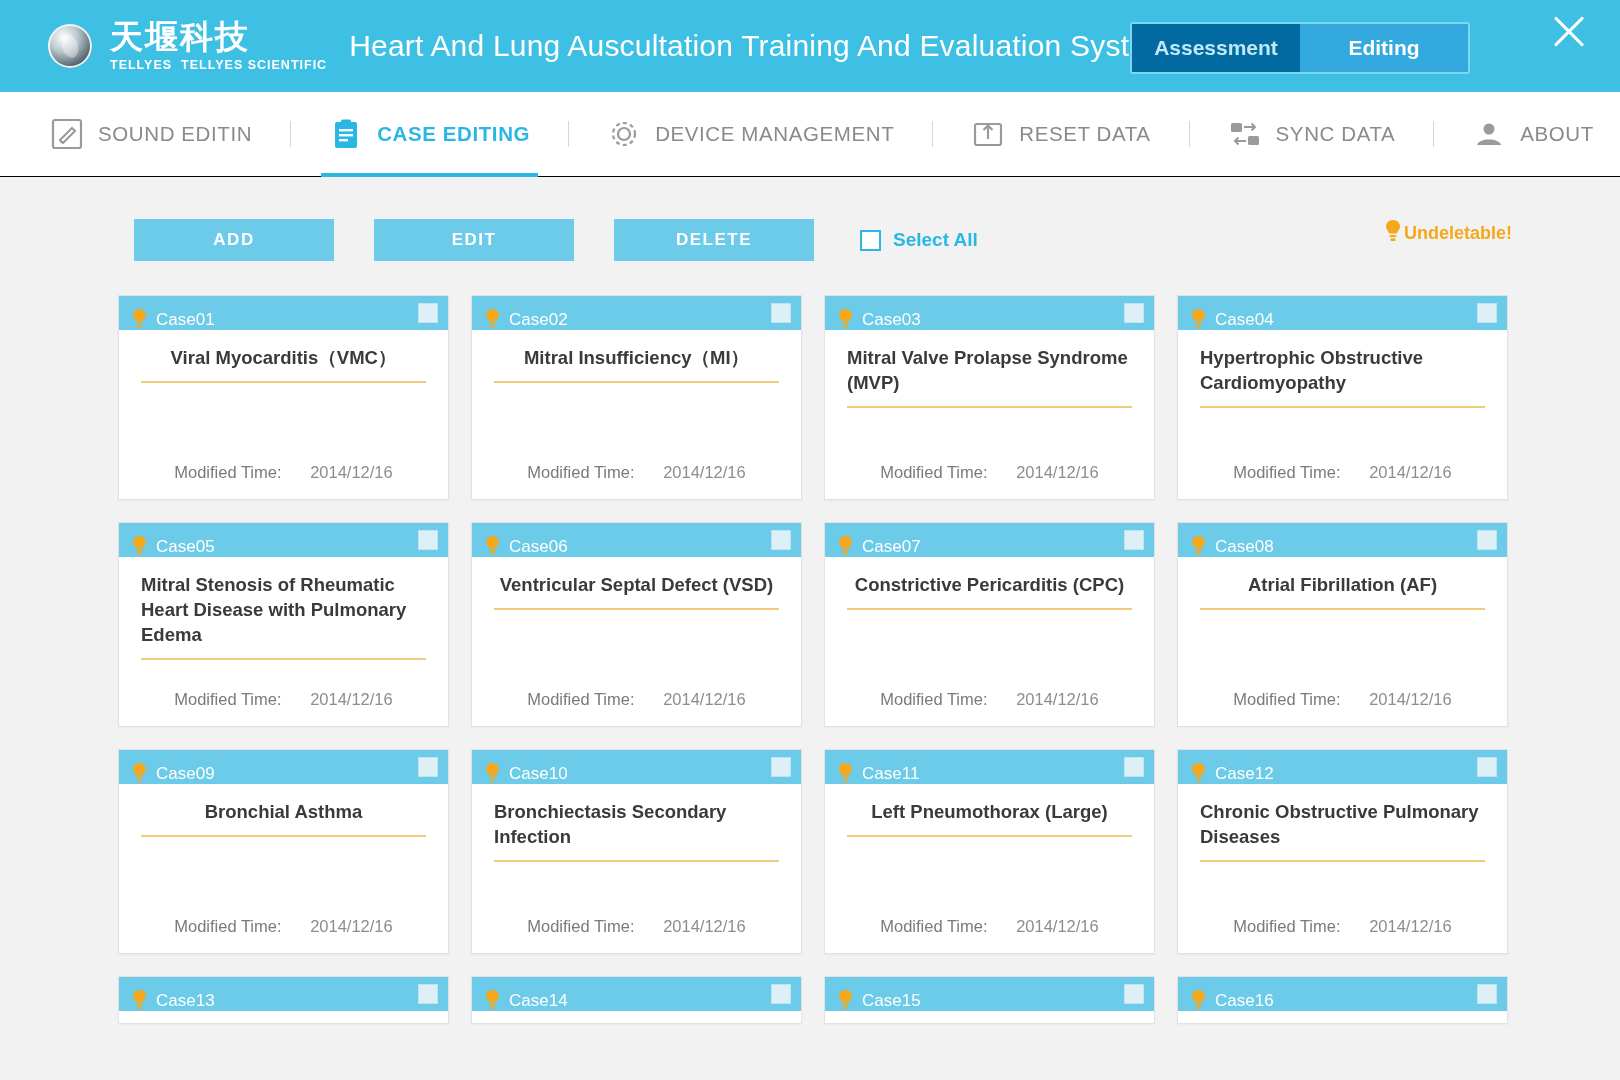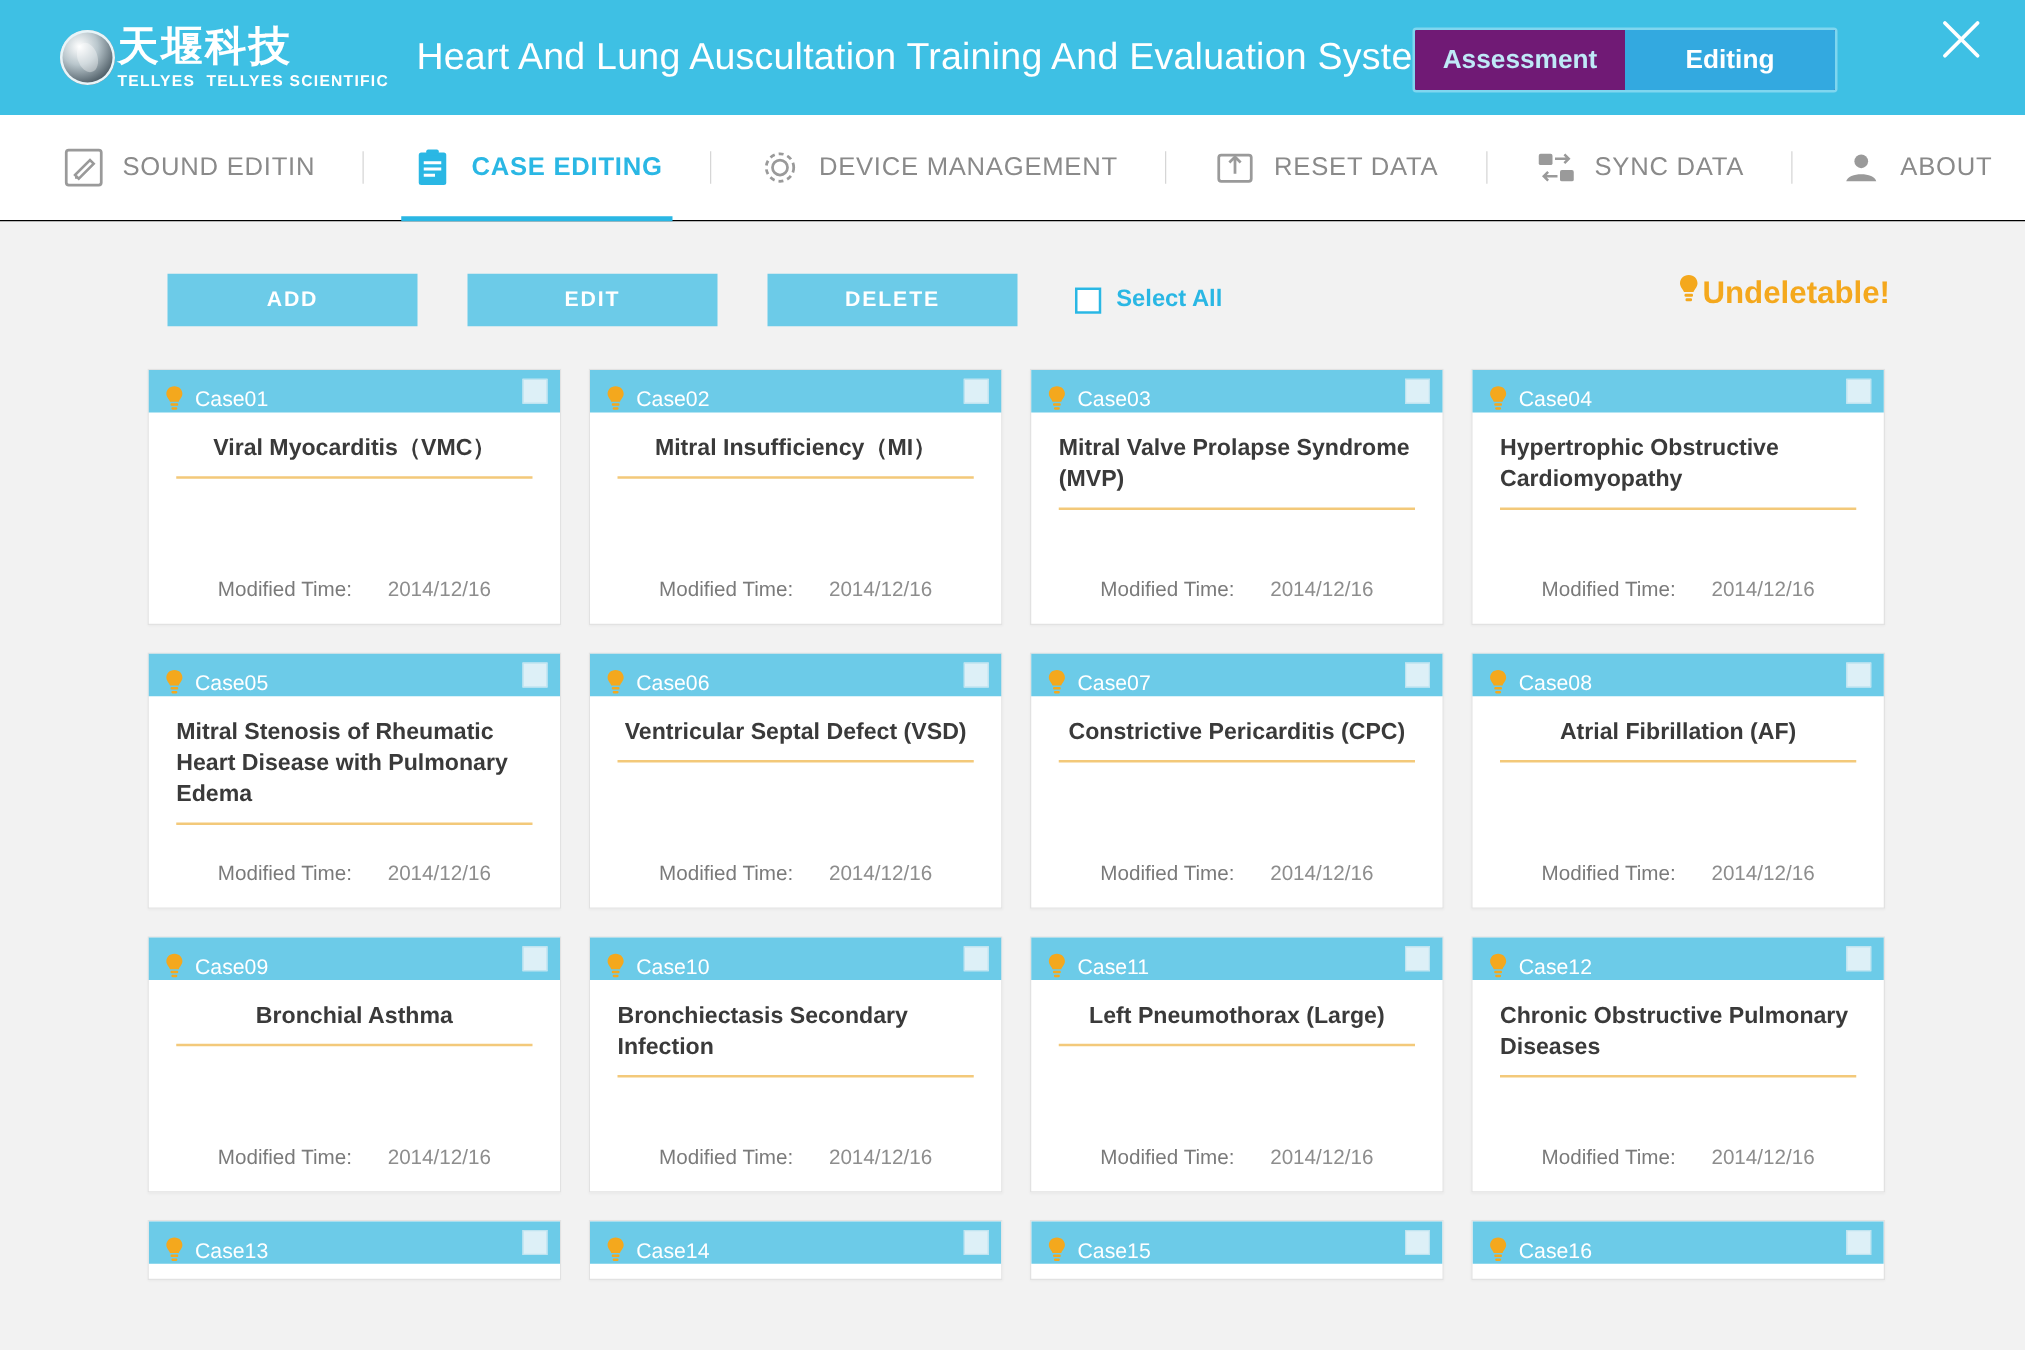--- a/index.html
+++ b/index.html
@@ -21,21 +21,21 @@
     position: relative;
     height: 92px;
     background: #3ec0e4;
     display: flex;
     align-items: center;
     padding: 0 24px;
   }
   .logo-block {
     display: flex;
     align-items: center;
-    gap: 2px;
+    gap: 18px;
     padding-left: 24px;
   }
   .logo-mark {
     width: 44px; height: 44px;
     border-radius: 50%;
     background: radial-gradient(circle at 35% 30%, #ffffff 0%, #b9c6cc 35%, #4b5a63 75%, #2b3439 100%);
     box-shadow: inset 0 0 0 2px #e8f4f8;
     position: relative;
     flex: none;
   }
@@ -71,21 +71,21 @@
     white-space: nowrap;
   }
   .mode-switch {
     position: absolute;
     right: 150px;
     top: 22px;
     display: flex;
     border: 2px solid #7fd6ef;
     border-radius: 3px;
     overflow: hidden;
-    background: #701a75;
+    background: #0369a1;
   }
   .mode-btn {
     width: 168px;
     height: 48px;
     line-height: 48px;
     text-align: center;
     font-size: 21px;
     font-weight: bold;
     color: #bfe9f7;
     cursor: pointer;
@@ -196,21 +196,21 @@
   }
   .undeletable {
     position: absolute;
     right: 108px;
     top: 42px;
     display: flex;
     align-items: center;
     gap: 2px;
     color: #f4a81d;
     font-weight: bold;
-    font-size: 25px;
+    font-size: 18px;
   }
 
   
   .grid {
     margin: 34px 0 0 118px;
     width: 1400px;
     display: grid;
     grid-template-columns: repeat(4, 331px);
     column-gap: 22px;
     row-gap: 22px;

